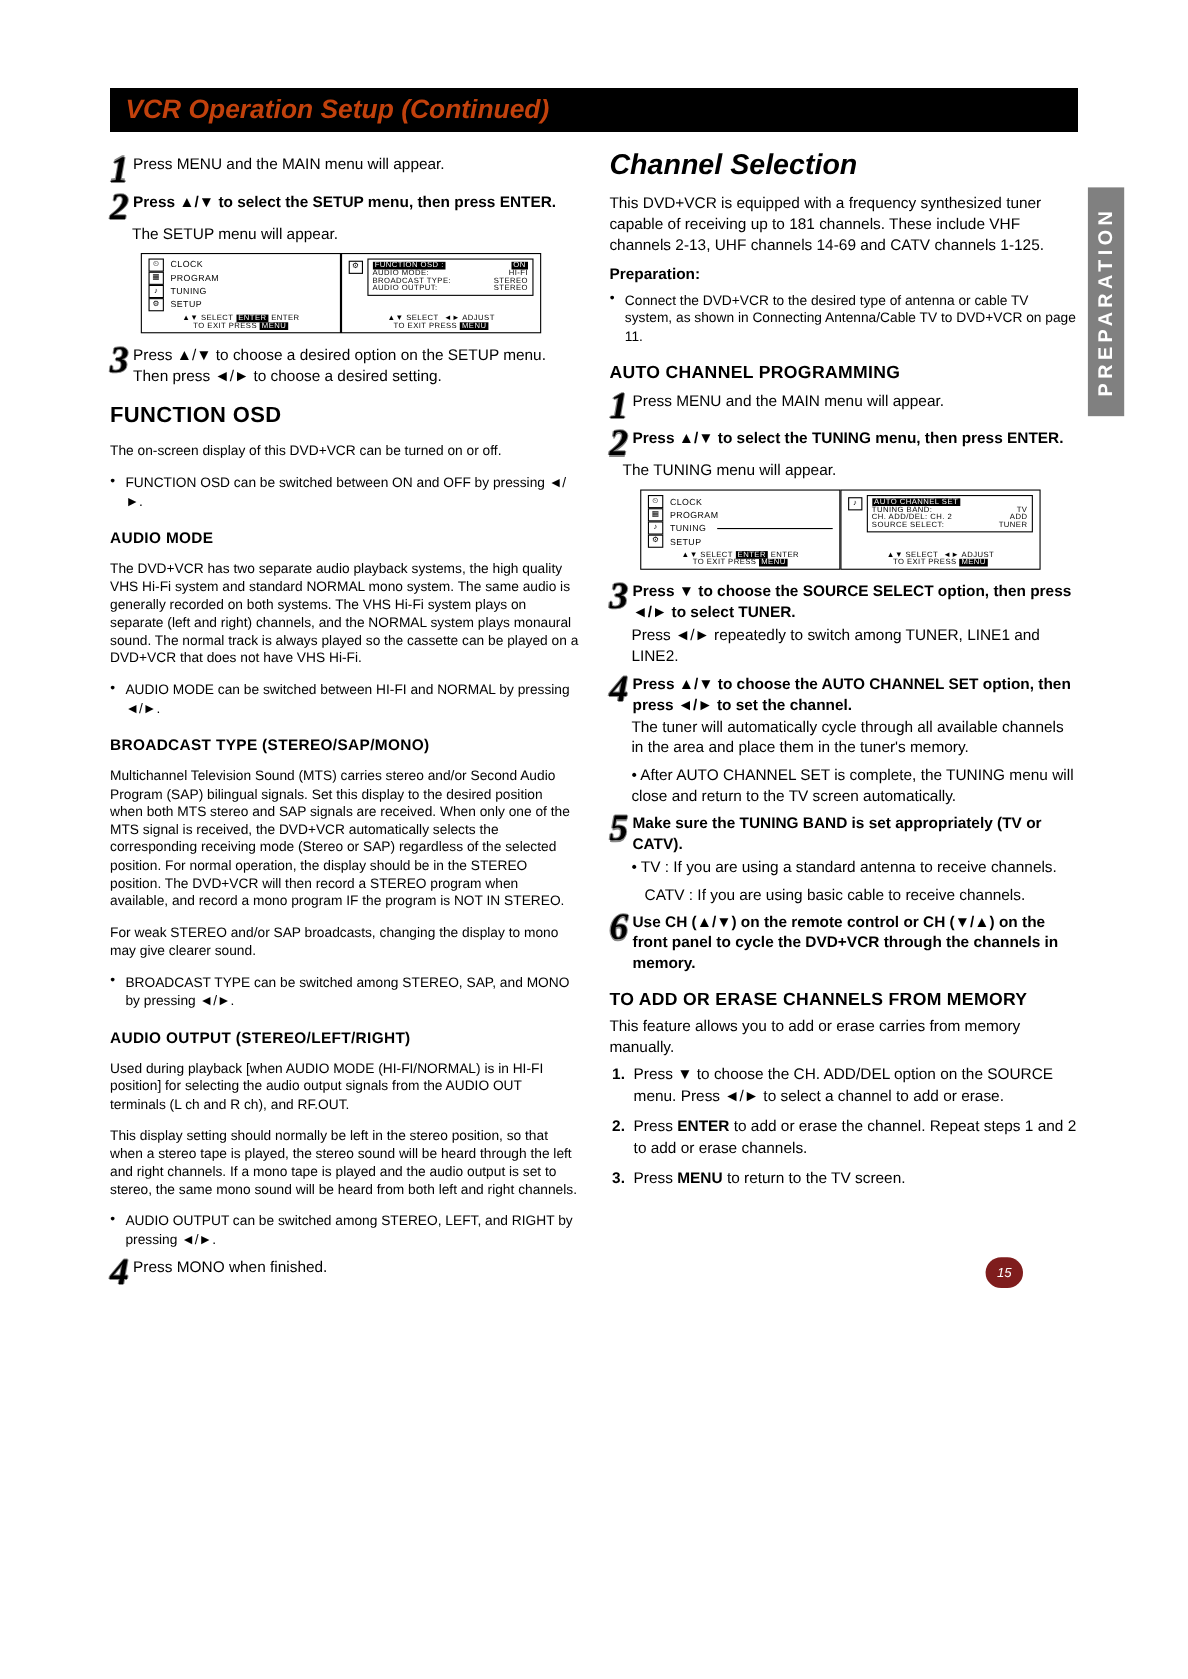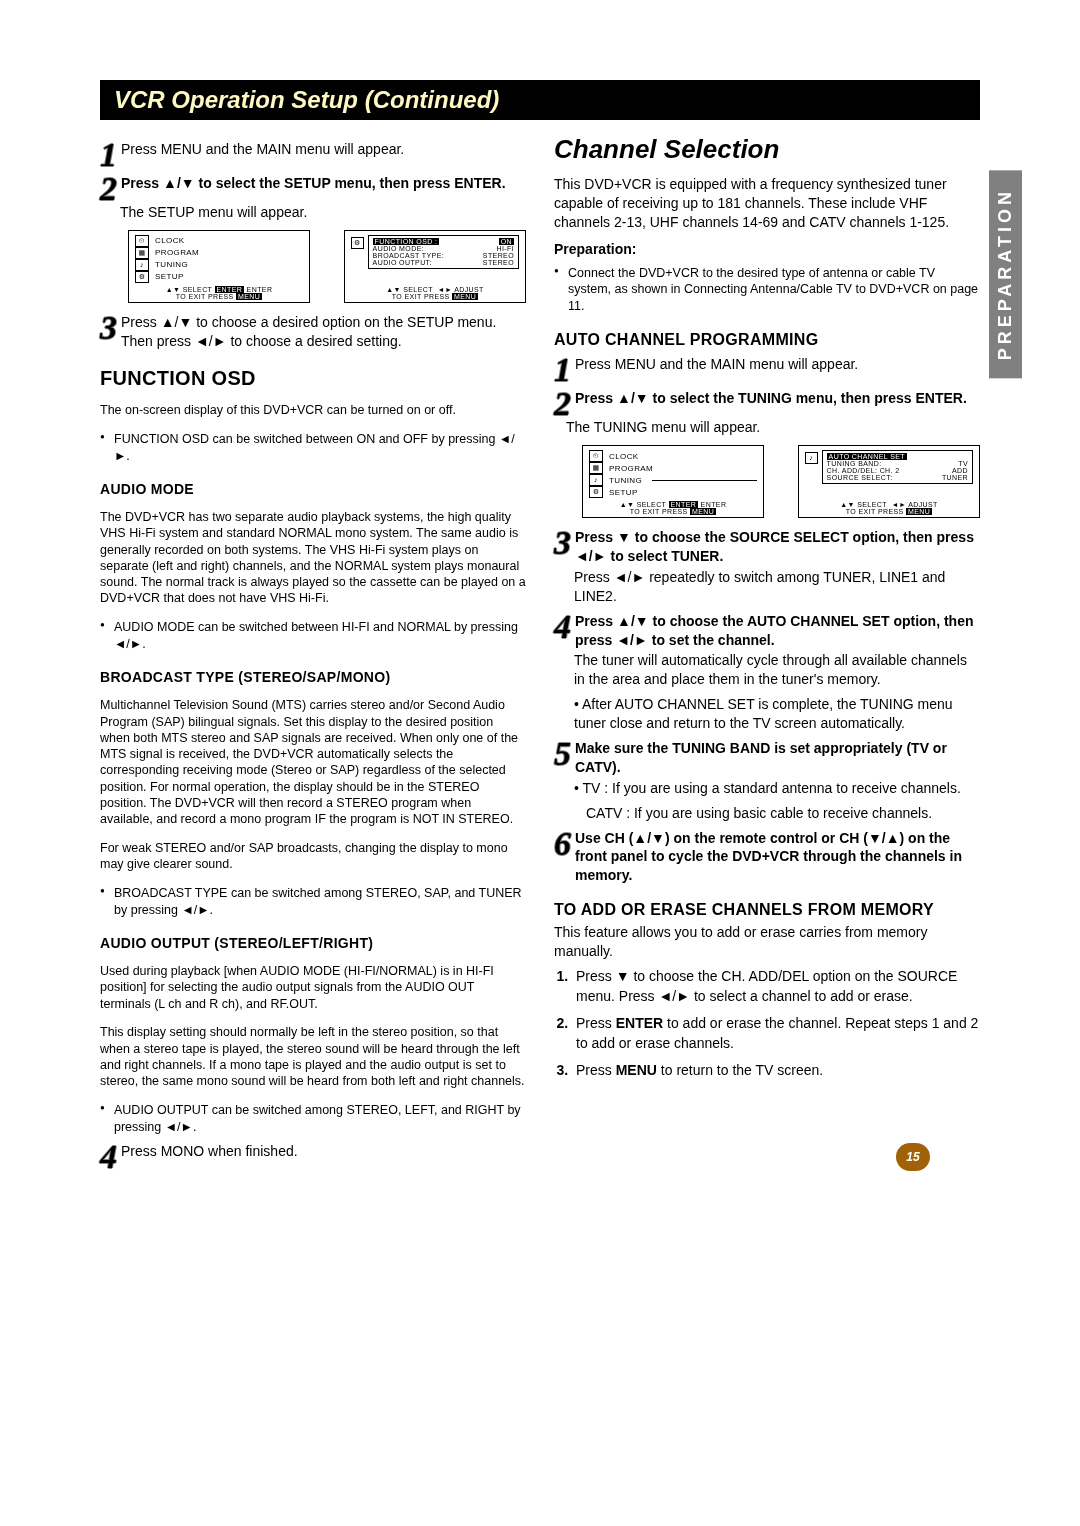--- a/index.html
+++ b/index.html
@@ -9,21 +9,21 @@
     background: #fff;
     color: #000;
     width: 1080px;
   }
   .page {
     padding: 80px 100px 40px 100px;
     position: relative;
   }
   .title-bar {
     background: #000;
-    color: #fef9c3;
+    color: #c2410c;
     font-weight: bold;
     font-style: italic;
     font-size: 24px;
     padding: 6px 14px;
     margin-bottom: 14px;
   }
   .columns {
     display: flex;
     gap: 28px;
   }
@@ -93,21 +93,20 @@
     left: -14px;
     top: 1px;
     font-size: 8px;
   }
   .osd-row {
     display:flex;
     gap:0;
     margin:8px 0 10px 28px;
     font-size:8px;
     letter-spacing:0.4px;
-    justify-content:space-between;
   }
   .osd-box {
     border:1.5px solid #000;
     padding:4px 6px 2px 6px;
     width:168px;
     font-family: Arial, sans-serif;
   }
   .osd-box .line { display:flex; align-items:center; gap:6px; height:12px;}
   .osd-box .icon { width:12px; height:10px; border:1px solid #000; display:inline-block; font-size:7px; text-align:center; line-height:9px;}
   .osd-box .hl { background:#000; color:#fff; padding:0 2px;}
@@ -128,30 +127,30 @@
     transform: rotate(180deg);
     padding:18px 6px;
     font-size:18px;
   }
   .pagenum {
     position:absolute;
     bottom:40px;
     right:150px;
   }
   .pagenum-bubble{
-    background:#a16207;
+    background:#7f1d1d;
     color:#fff;
     border-radius:50% / 60%;
     width:34px;
     height:28px;
     display:flex;
     align-items:center;
     justify-content:center;
     font-size:12px;
-    font-weight:bold;
+    font-weight:normal;
     font-style:italic;
   }
   ol.numlist {
     padding-left:18px;
     margin:4px 0;
   }
   ol.numlist li {
     font-size:14px;
     line-height:1.4;
     margin-bottom:8px;
@@ -245,21 +244,21 @@
       <h2 class="sub" style="font-size:14px">AUDIO MODE</h2>
       <p class="small">The DVD+VCR has two separate audio playback systems, the high quality VHS Hi-Fi system and standard NORMAL mono system. The same audio is generally recorded on both systems. The VHS Hi-Fi system plays on separate (left and right) channels, and the NORMAL system plays monaural sound. The normal track is always played so the cassette can be played on a DVD+VCR that does not have VHS Hi-Fi.</p>
       <ul class="bullets">
           <li>AUDIO MODE can be switched between HI-FI and NORMAL by pressing ◄/►.</li>
         </ul>
 
       <h2 class="sub" style="font-size:14px">BROADCAST TYPE (STEREO/SAP/MONO)</h2>
       <p class="small">Multichannel Television Sound (MTS) carries stereo and/or Second Audio Program (SAP) bilingual signals. Set this display to the desired position when both MTS stereo and SAP signals are received. When only one of the MTS signal is received, the DVD+VCR automatically selects the corresponding receiving mode (Stereo or SAP) regardless of the selected position. For normal operation, the display should be in the STEREO position. The DVD+VCR will then record a STEREO program when available, and record a mono program IF the program is NOT IN STEREO.</p>
       <p class="small">For weak STEREO and/or SAP broadcasts, changing the display to mono may give clearer sound.</p>
       <ul class="bullets">
-          <li>BROADCAST TYPE can be switched among STEREO, SAP, and TUNER by pressing ◄/►.</li>
+          <li>BROADCAST TYPE can be switched among STEREO, SAP, and MONO by pressing ◄/►.</li>
         </ul>
 
       <h2 class="sub" style="font-size:14px">AUDIO OUTPUT (STEREO/LEFT/RIGHT)</h2>
       <p class="small">Used during playback [when AUDIO MODE (HI-FI/NORMAL) is in HI-FI position] for selecting the audio output signals from the AUDIO OUT terminals (L ch and R ch), and RF.OUT.</p>
       <p class="small">This display setting should normally be left in the stereo position, so that when a stereo tape is played, the stereo sound will be heard through the left and right channels. If a mono tape is played and the audio output is set to stereo, the same mono sound will be heard from both left and right channels.</p>
       <ul class="bullets">
           <li>AUDIO OUTPUT can be switched among STEREO, LEFT, and RIGHT by pressing ◄/►.</li>
         </ul>
 
       <div class="step">
@@ -341,21 +340,21 @@
         <div class="step-num">3</div>
         <div class="step-body"><span class="bold">Press ▼ to choose the SOURCE SELECT option, then press ◄/► to select TUNER.</span></div>
       </div>
       <div class="body" style="margin-left:20px">Press ◄/► repeatedly to switch among TUNER, LINE1 and LINE2.</div>
 
       <div class="step">
         <div class="step-num">4</div>
         <div class="step-body"><span class="bold">Press ▲/▼ to choose the AUTO CHANNEL SET option, then press ◄/► to set the channel.</span></div>
       </div>
       <div class="body" style="margin-left:20px">The tuner will automatically cycle through all available channels in the area and place them in the tuner's memory.</div>
-      <div class="body" style="margin-left:20px">• After AUTO CHANNEL SET is complete, the TUNING menu tuner close and return to the TV screen automatically.</div>
+      <div class="body" style="margin-left:20px">• After AUTO CHANNEL SET is complete, the TUNING menu will close and return to the TV screen automatically.</div>
 
       <div class="step">
         <div class="step-num">5</div>
         <div class="step-body"><span class="bold">Make sure the TUNING BAND is set appropriately (TV or CATV).</span></div>
       </div>
       <div class="body" style="margin-left:20px">• TV : If you are using a standard antenna to receive channels.</div>
       <div class="body" style="margin-left:32px">CATV : If you are using basic cable to receive channels.</div>
 
       <div class="step">
         <div class="step-num">6</div>

